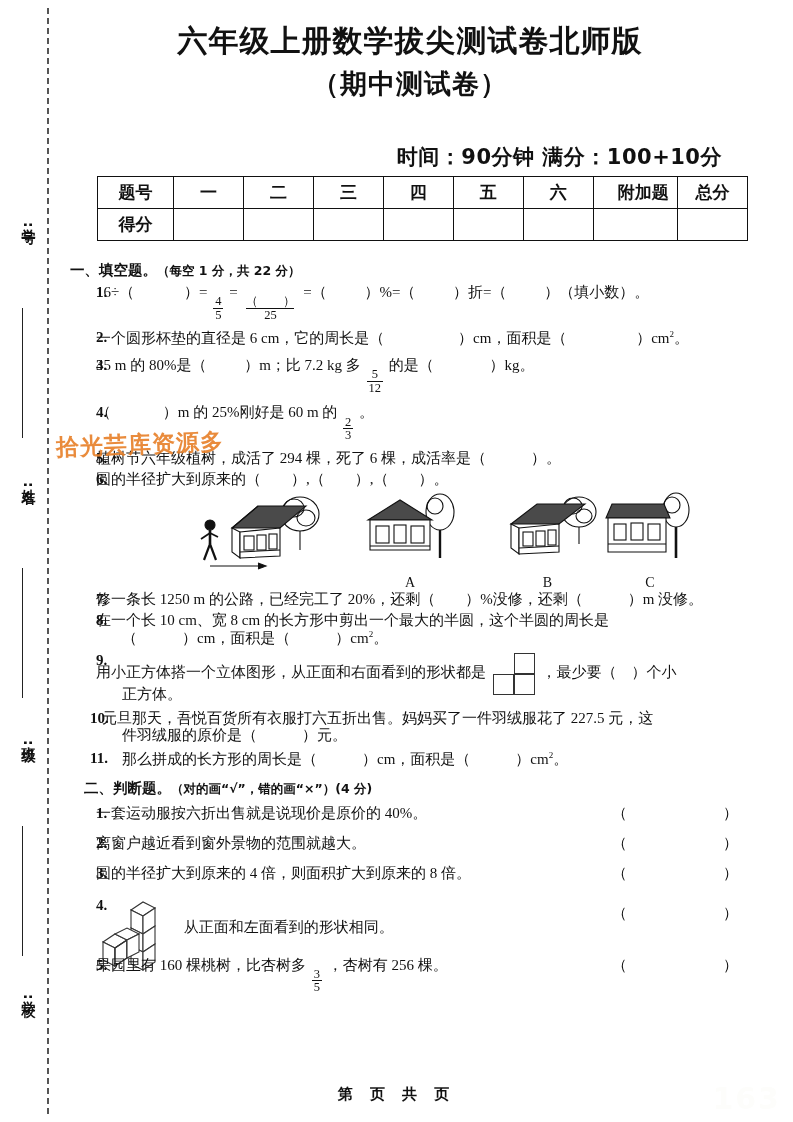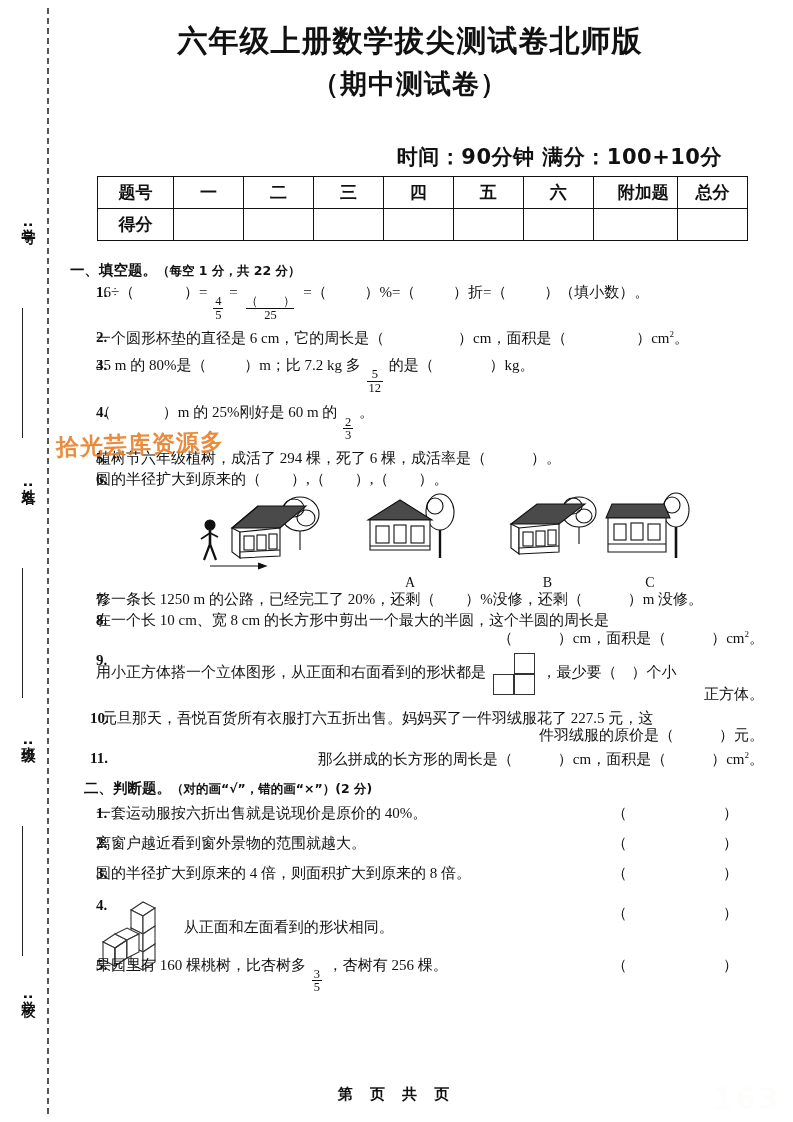--- a/index.html
+++ b/index.html
@@ -68,21 +68,21 @@
   .content { position: absolute; left: 70px; top: 244px; width: 694px; margin-top: 17px; }
   .sec-head {
     font-family: "DejaVu Sans", "Liberation Sans", sans-serif;
     font-size: 14.5px; font-weight: bold; margin-bottom: 5px;
   }
   .sec-head .hint { font-size: 12.5px; font-weight: bold; }
   .q {
     position: relative;
     font-size: 15px; line-height: 1.05; margin: 0 0 4px 0; padding-left: 26px;
   }
-  .q-indent2 { padding-left: 52px; text-align: right; }
+  .q-indent2 { padding-left: 52px; }
   .qn { position: absolute; left: 26px; font-weight: bold; }
   sup.cm2 { font-size: 9px; vertical-align: super; }
 
   
   .frac {
     display: inline-flex; flex-direction: column; align-items: center;
     vertical-align: -0.55em; margin: 0 2px; line-height: 1.0;
   }
   .frac .num { font-size: 12.5px; padding: 0 2px; }
   .frac .den { font-size: 12.5px; padding: 0 2px; border-top: 1.1px solid #111; }
@@ -375,21 +375,21 @@
     </div>
 
     <div class="q" style="margin-bottom:1px;">
       <span class="qn" style="left:20px;">11.</span>
     </div>
     <div class="q q-indent2" style="margin-bottom:12px;">
       <span>那么拼成的长方形的周长是（　　　）cm，面积是（　　　）cm</span><sup class="cm2">2</sup><span>。</span>
     </div>
 
     <div class="sec-head" style="margin-top:2px; margin-bottom:8px; padding-left:14px;">
-      <span>二、判断题。</span><span class="hint">（对的画“√”，错的画“×”）(2 分)</span>
+      <span>二、判断题。</span><span class="hint">（对的画“√”，错的画“×”）(4 分)</span>
     </div>
 
     <div class="tf" style="margin-bottom:14px;">
       <span class="qn">1.</span>
       <span>一套运动服按六折出售就是说现价是原价的 40%。</span>
       <span class="paren">（　　）</span>
     </div>
 
     <div class="tf" style="margin-bottom:14px;">
       <span class="qn">2.</span>

